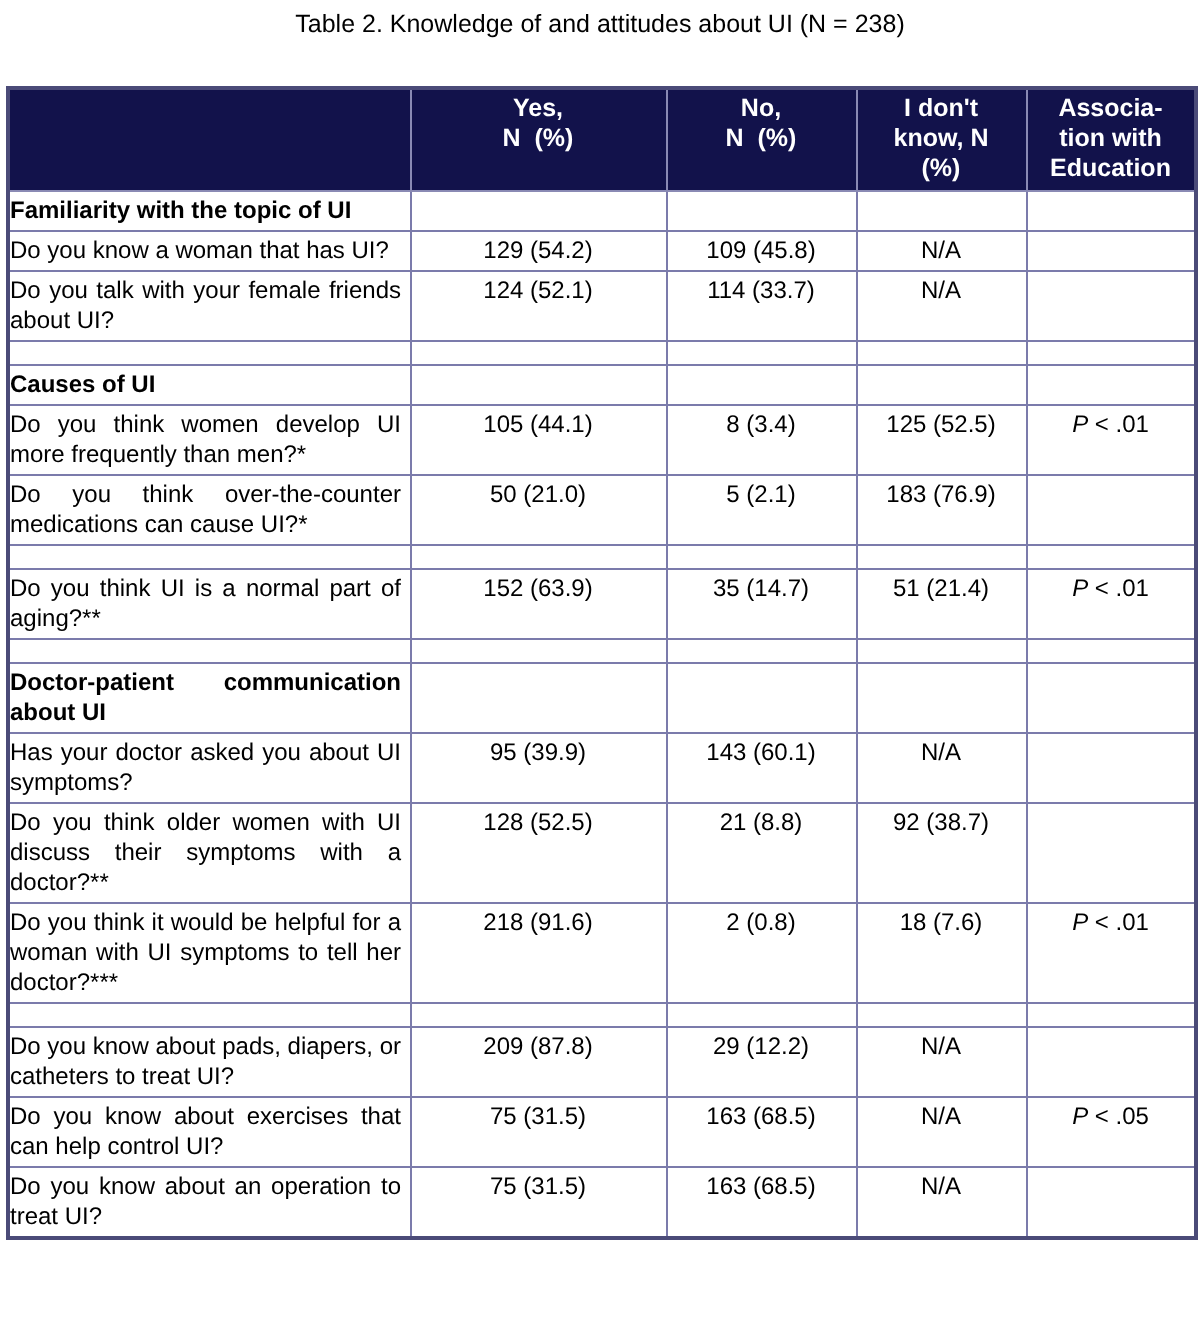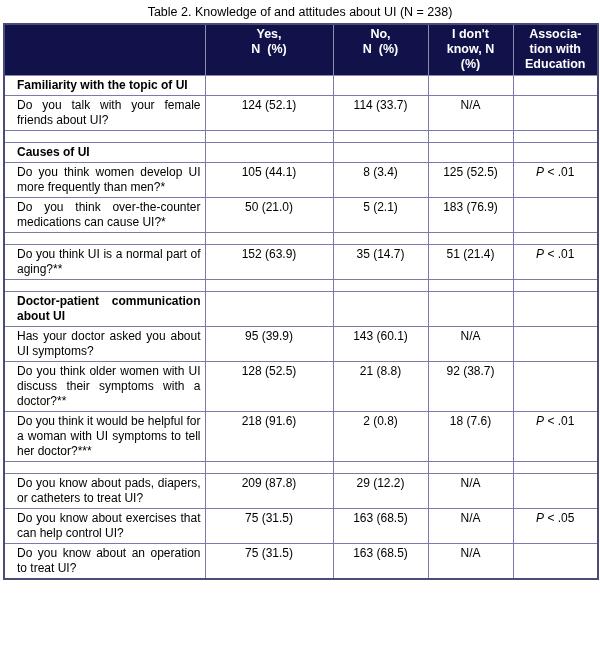--- a/index.html
+++ b/index.html
@@ -9,32 +9,33 @@
     overflow: hidden;
   }
   .title {
     text-align: center; font-size: 12.5px; line-height: 15px;
     padding-top: 5px; padding-bottom: 3px; color: #000;
   }
   table {
     border-collapse: collapse; table-layout: fixed;
     width: 594px; margin-left: 3px;
     border: 2px solid #4b4b78;
+    margin-top: 20px;
   }
   th {
     background: #12124b; color: #ffffff; font-weight: bold;
     font-size: 12.5px; line-height: 15px;
     white-space: pre-wrap; text-align: center; vertical-align: top;
     padding: 2px 1px 3px; border: 1px solid #8a8ab4;
   }
   td {
     border: 1px solid #7b7bab; font-size: 12px; line-height: 15px;
     vertical-align: top; padding: 2px 3px 2px; color: #000;
   }
-  td.q { text-align: justify; padding-left: 12px; padding-right: 4px; }
+  td.q { text-align: justify; padding-left: 0; padding-right: 4px; }
   td.sec { font-weight: bold; }
   td.val { text-align: center; }
   tr.spacer td { height: 11px; padding: 0; }
   td.assoc i { font-style: italic; }
 </style>
 </head>
 <body>
 
 <div class="page">
   <div class="title">Table 2. Knowledge of and attitudes about UI (N = 238)</div>
@@ -61,20 +62,27 @@
 tion with
 Education</th>
       </tr>
     </thead>
     <tbody id="tbody">
         <tr>
           <td class="q sec">Familiarity with the topic of UI</td>
           <td class="val"></td>
           <td class="val"></td>
           <td class="val"></td>
+          <td class="val assoc"></td>
+        </tr>
+        <tr>
+          <td class="q">Do you know a woman that has UI?</td>
+          <td class="val">129 (54.2)</td>
+          <td class="val">109 (45.8)</td>
+          <td class="val">N/A</td>
           <td class="val assoc"></td>
         </tr>
         <tr>
           <td class="q">Do you talk with your female friends about UI?</td>
           <td class="val">124 (52.1)</td>
           <td class="val">114 (33.7)</td>
           <td class="val">N/A</td>
           <td class="val assoc"></td>
         </tr>
         <tr class="spacer">

